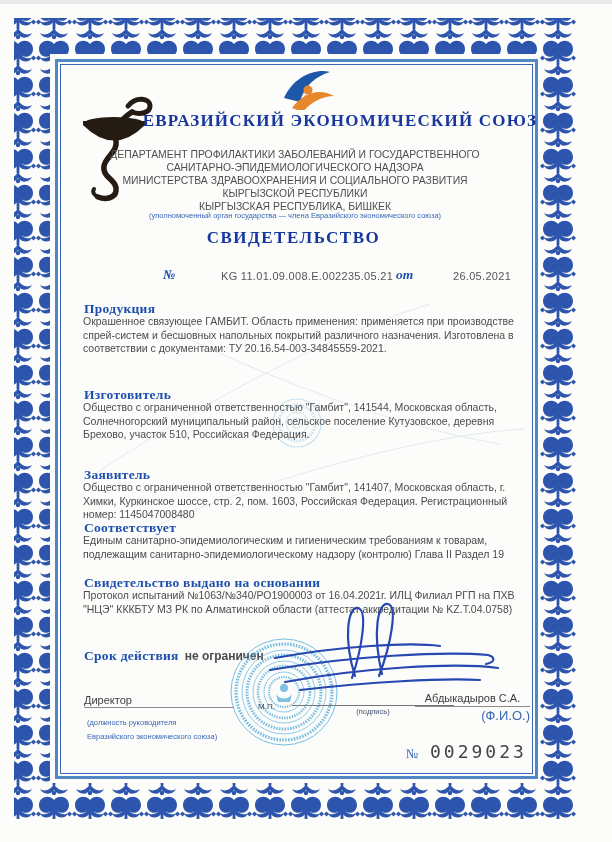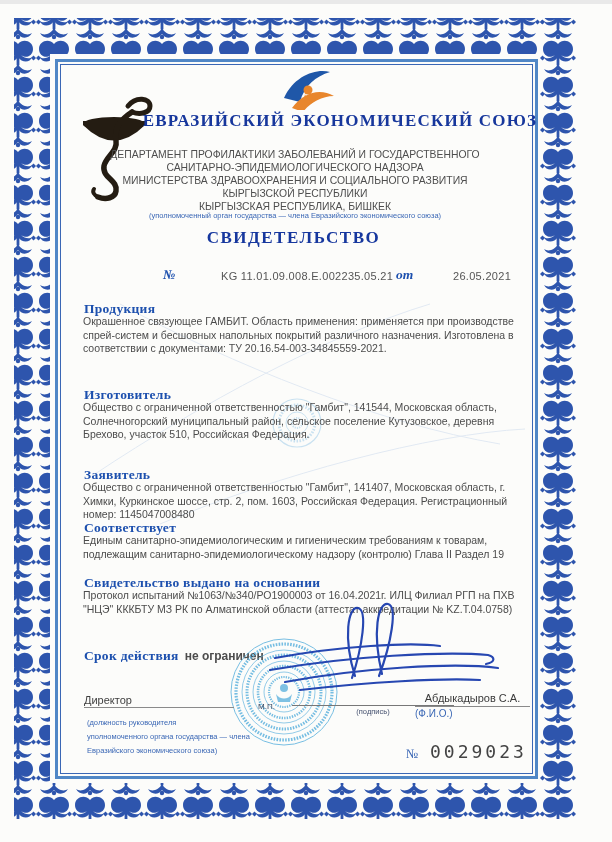--- a/index.html
+++ b/index.html
@@ -37,21 +37,21 @@
     font-family:"Liberation Sans",sans-serif;font-weight:bold;font-style:normal;letter-spacing:0;}
   
   .director-label{left:84px;top:690px;font-size:11px;color:#3f3f3f;}
   .director-line{left:84px;top:702px;width:150px;border-bottom:1px solid #8a8a8a;height:1px;}
   .pos-note{left:87px;top:712px;width:220px;color:#3a67b5;font-size:7.5px;line-height:14px;}
   .mp-label{left:258px;top:698px;font-size:8px;color:#3b4a63;}
   .sig-line{left:292px;top:700px;width:162px;border-bottom:1px solid #777;height:1px;}
   .sig-label{left:292px;top:703px;width:162px;text-align:center;font-size:7.5px;color:#44506e;}
   .fio-name{left:420px;top:688px;width:105px;text-align:center;font-size:11px;color:#3a3a3a;}
   .fio-line{left:415px;top:701px;width:115px;border-bottom:1px solid #8a8a8a;height:1px;}
-  .fio-label{left:415px;top:704px;width:115px;text-align:left;font-size:10px;color:#3a67b5;}
+  .fio-label{left:415px;top:704px;width:115px;text-align:right;font-size:13px;color:#3a67b5;}
   .serial-no{left:406px;top:742px;font-family:"Liberation Serif","DejaVu Serif",serif;
     font-size:13px;color:#3a67b5;}
   .serial-num{left:430px;top:737px;font-family:"DejaVu Sans Mono",monospace;
     font-size:18px;letter-spacing:3px;color:#434343;}
 </style>
 </head>
 <body>
 
 <div class="page">
 
@@ -184,21 +184,20 @@
       <path d="M30 74 C110 60 205 55 248 59 C255 61 256 66 246 68"></path>
       <path d="M45 86 C120 72 215 66 258 72"></path>
       <path d="M60 94 C130 86 200 82 240 84"></path>
     </g>
   </svg>
 
   <div class="abs director-label">Директор</div>
   <div class="abs director-line"></div>
   <div class="abs pos-note">
     <div>(должность руководителя</div>
-    <div>уполномоченного органа государства — члена</div>
     <div>Евразийского экономического союза)</div>
   </div>
   <div class="abs mp-label">М.П.</div>
   <div class="abs sig-line"></div>
   <div class="abs sig-label">(подпись)</div>
   <div class="abs fio-name">Абдыкадыров С.А.</div>
   <div class="abs fio-line"></div>
   <div class="abs fio-label">(Ф.И.О.)</div>
 
   <span class="abs serial-no">№</span>

